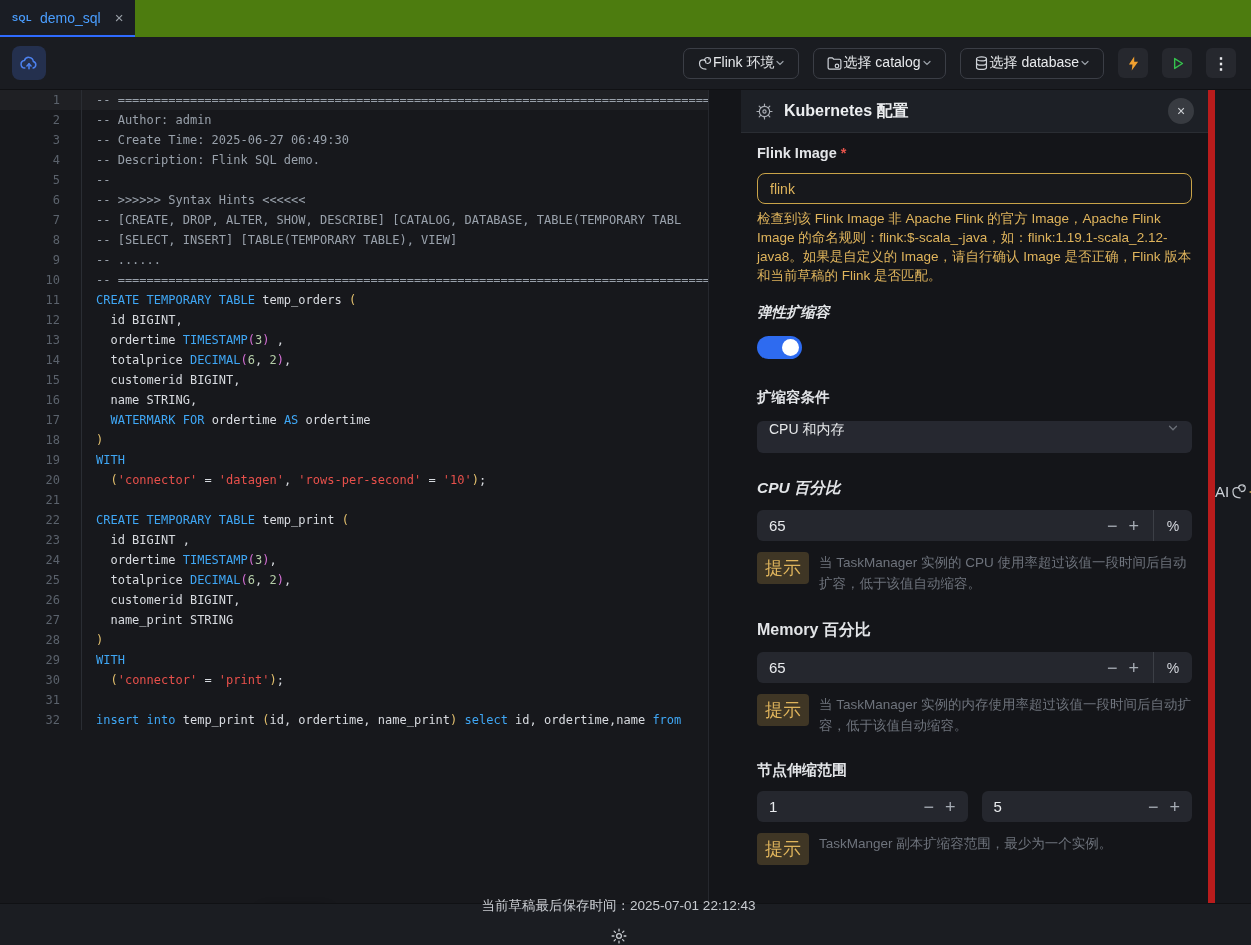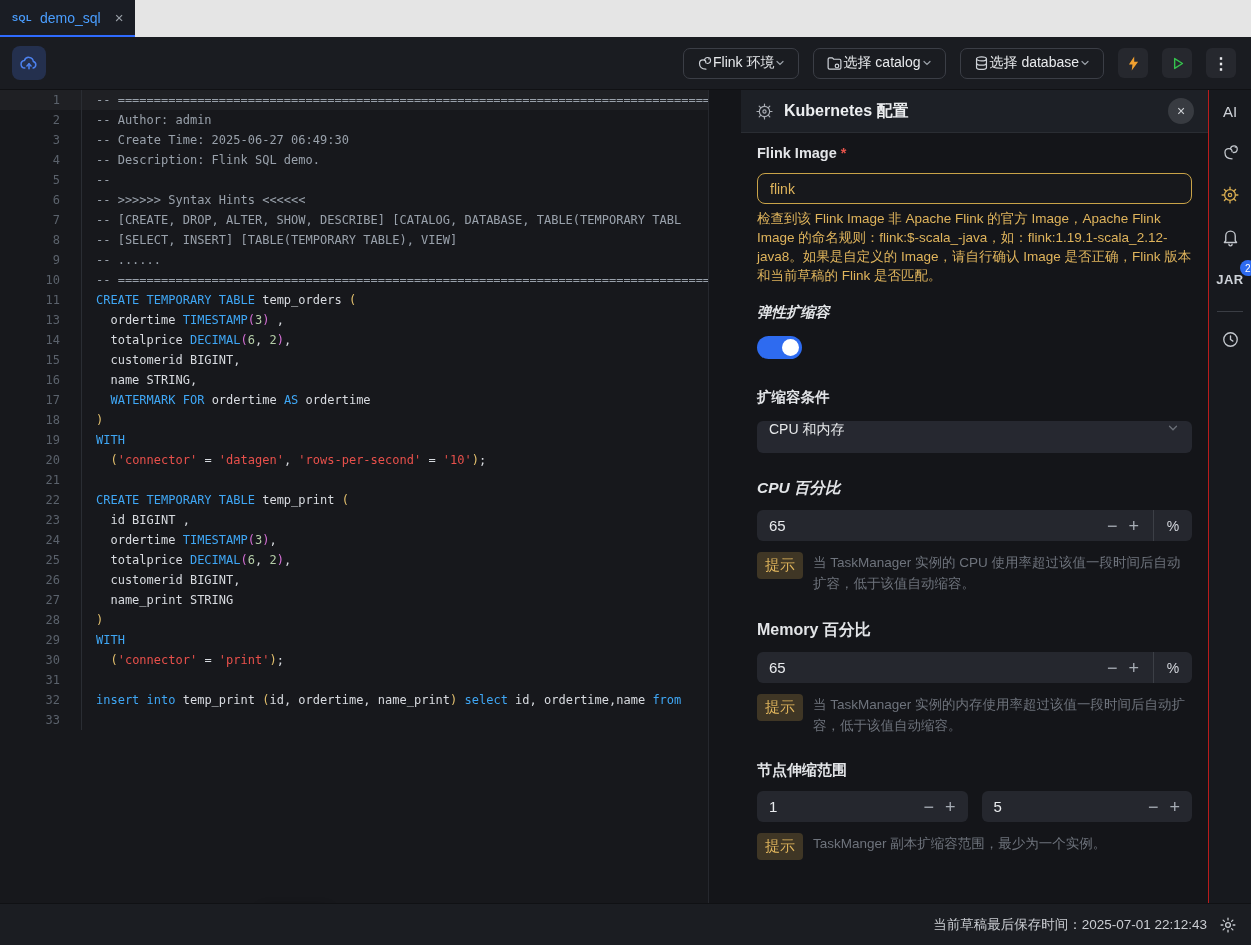--- a/index.html
+++ b/index.html
@@ -2,21 +2,21 @@
 <html><head>
 <meta charset="utf-8">
 <style>
   * { margin:0; padding:0; box-sizing:border-box; }
   html,body { width:1251px; height:945px; overflow:hidden; }
   body {
     font-family:"Liberation Sans",sans-serif;
     background:#17181c; color:#d4d7dd; position:relative;
   }
   
-  .tabbar { position:absolute; left:0; top:0; width:1251px; height:37px; background:#e5e5e5; }
+  .tabbar { position:absolute; left:0; top:0; width:1251px; height:37px; background:#4d7c0f; }
   .tab {
     position:absolute; left:0; top:0; width:135px; height:37px; background:#1a1d24;
     border-bottom:2px solid #2f6bff; display:flex; align-items:center; gap:8px; padding:0 12px;
   }
   .tab .sqlicon { color:#4a9eff; font-size:9px; font-weight:bold; letter-spacing:0.5px; }
   .tab .tabtitle { color:#4a9eff; font-size:14px; }
   .tab .tabclose { color:#9aa0a8; font-size:15px; margin-left:6px; cursor:pointer; }
   
   .toolbar {
     position:absolute; left:0; top:37px; width:1251px; height:53px; background:#1a1c21;
@@ -72,37 +72,37 @@
   .selectbox .sval { flex:1; }
   .selectbox .chev { color:#6b7078; }
   .numrow { margin-top:11px; display:flex; gap:14px; }
   .numbox { height:31px; background:#25272e; border-radius:6px; display:flex; align-items:center; flex:1; }
   .numbox .nval { padding-left:12px; font-size:15px; color:#e9ebee; flex:1; }
   .step { color:#a7adb5; font-size:18px; line-height:1; padding:0 7px; cursor:pointer; user-select:none; }
   .step.minus { padding-right:4px; }
   .unitdiv { width:1px; height:31px; background:#3c3f46; margin-left:7px; }
   .unit { width:38px; text-align:center; font-size:14px; color:#d4d7dd; }
   .hintrow { margin-top:11px; display:flex; gap:10px; align-items:flex-start; }
-  .hintbadge { background:#3f3625; color:#dfb45c; font-size:15px; padding:4px 8px; border-radius:4px; flex:0 0 auto; }
+  .hintbadge { background:#3f3625; color:#dfb45c; font-size:18px; padding:4px 8px; border-radius:4px; flex:0 0 auto; }
   .hinttext { color:#6e737c; font-size:13.5px; line-height:21px; flex:1; }
   
   .rail { position:absolute; left:1208px; top:90px; width:43px; height:813px; background:#17191e;
-    border-left:1px solid #b91c1c; display:flex; flex-direction:column; align-items:center; padding-top:13px; }
+    border-left:7px solid #b91c1c; display:flex; flex-direction:row; align-items:center; padding-top:13px; }
   .rail > * { margin-bottom:23px; }
   .rail .ai { color:#ced2d8; font-size:15px; }
   .rail .ricon { color:#c3c7cd; display:flex; cursor:pointer; }
   .rail .ricon.k8s { color:#d4a94f; }
   .jarwrap { position:relative; }
   .jar { color:#ced2d8; font-size:13px; font-weight:bold; letter-spacing:0.5px; }
   .jarbadge { position:absolute; top:-10px; right:-12px; background:#2e6bf0; color:#fff; font-size:10px;
     min-width:16px; height:16px; border-radius:8px; display:flex; align-items:center; justify-content:center; padding:0 4px; }
   .raildiv { width:26px; height:1px; background:#3a3d44; margin-bottom:18px; }
   
   .statusbar { position:absolute; left:0; bottom:0; width:1251px; height:42px; background:#1b1d22;
-    border-top:1px solid #101114; display:flex; align-items:center; justify-content:flex-end; gap:12px; padding-right:14px; }
+    border-top:1px solid #101114; display:flex; align-items:center; justify-content:flex-end; gap:12px; padding-right:14px;flex-direction:column; }
   .savetime { color:#c9ccd1; font-size:13.5px; }
   .gear { color:#c9ccd1; display:flex; cursor:pointer; }
   
   .pill { position:absolute; left:255px; top:905px; width:80px; height:34px; border-radius:17px;
     background:#1e2025; box-shadow:0 2px 8px rgba(0,0,0,0.5); display:flex; align-items:center; justify-content:center; gap:9px; }
   .pill .pdiv { width:1px; height:14px; background:#3a3d44; }
   .pill .vchev { color:#8a8f96; display:flex; cursor:pointer; }
   .pill .loc { color:#3ddc84; display:flex; cursor:pointer; }
 </style>
 </head>
@@ -177,41 +177,41 @@
       <div class="cl"><span class="ln">2</span><span class="gutpad"></span><span class="ct"><span class="tok c">-- Author: admin</span></span></div>
       <div class="cl"><span class="ln">3</span><span class="gutpad"></span><span class="ct"><span class="tok c">-- Create Time: 2025-06-27 06:49:30</span></span></div>
       <div class="cl"><span class="ln">4</span><span class="gutpad"></span><span class="ct"><span class="tok c">-- Description: Flink SQL demo.</span></span></div>
       <div class="cl"><span class="ln">5</span><span class="gutpad"></span><span class="ct"><span class="tok c">--</span></span></div>
       <div class="cl"><span class="ln">6</span><span class="gutpad"></span><span class="ct"><span class="tok c">-- &gt;&gt;&gt;&gt;&gt;&gt; Syntax Hints &lt;&lt;&lt;&lt;&lt;&lt;</span></span></div>
       <div class="cl"><span class="ln">7</span><span class="gutpad"></span><span class="ct"><span class="tok c">-- [CREATE, DROP, ALTER, SHOW, DESCRIBE] [CATALOG, DATABASE, TABLE(TEMPORARY TABL</span></span></div>
       <div class="cl"><span class="ln">8</span><span class="gutpad"></span><span class="ct"><span class="tok c">-- [SELECT, INSERT] [TABLE(TEMPORARY TABLE), VIEW]</span></span></div>
       <div class="cl"><span class="ln">9</span><span class="gutpad"></span><span class="ct"><span class="tok c">-- ......</span></span></div>
       <div class="cl"><span class="ln">10</span><span class="gutpad"></span><span class="ct"><span class="tok c">-- ==========================================================================================</span></span></div>
       <div class="cl"><span class="ln">11</span><span class="gutpad"></span><span class="ct"><span class="tok k">CREATE TEMPORARY TABLE</span><span class="tok d"> temp_orders </span><span class="tok b1">(</span></span></div>
+      <div class="cl"><span class="ln">12</span><span class="gutpad"></span><span class="ct"><span class="tok d">  id BIGINT,</span></span></div>
       <div class="cl"><span class="ln">13</span><span class="gutpad"></span><span class="ct"><span class="tok d">  ordertime </span><span class="tok k">TIMESTAMP</span><span class="tok b2">(</span><span class="tok n">3</span><span class="tok b2">)</span><span class="tok d"> ,</span></span></div>
       <div class="cl"><span class="ln">14</span><span class="gutpad"></span><span class="ct"><span class="tok d">  totalprice </span><span class="tok k">DECIMAL</span><span class="tok b2">(</span><span class="tok n">6</span><span class="tok d">, </span><span class="tok n">2</span><span class="tok b2">)</span><span class="tok d">,</span></span></div>
       <div class="cl"><span class="ln">15</span><span class="gutpad"></span><span class="ct"><span class="tok d">  customerid BIGINT,</span></span></div>
       <div class="cl"><span class="ln">16</span><span class="gutpad"></span><span class="ct"><span class="tok d">  name STRING,</span></span></div>
       <div class="cl"><span class="ln">17</span><span class="gutpad"></span><span class="ct"><span class="tok d">  </span><span class="tok k">WATERMARK</span><span class="tok d"> </span><span class="tok k">FOR</span><span class="tok d"> ordertime </span><span class="tok k">AS</span><span class="tok d"> ordertime</span></span></div>
       <div class="cl"><span class="ln">18</span><span class="gutpad"></span><span class="ct"><span class="tok b1">)</span></span></div>
       <div class="cl"><span class="ln">19</span><span class="gutpad"></span><span class="ct"><span class="tok k">WITH</span></span></div>
       <div class="cl"><span class="ln">20</span><span class="gutpad"></span><span class="ct"><span class="tok d">  </span><span class="tok b1">(</span><span class="tok s">'connector'</span><span class="tok d"> = </span><span class="tok s">'datagen'</span><span class="tok d">, </span><span class="tok s">'rows-per-second'</span><span class="tok d"> = </span><span class="tok s">'10'</span><span class="tok b1">)</span><span class="tok d">;</span></span></div>
       <div class="cl"><span class="ln">21</span><span class="gutpad"></span><span class="ct"></span></div>
       <div class="cl"><span class="ln">22</span><span class="gutpad"></span><span class="ct"><span class="tok k">CREATE TEMPORARY TABLE</span><span class="tok d"> temp_print </span><span class="tok b1">(</span></span></div>
       <div class="cl"><span class="ln">23</span><span class="gutpad"></span><span class="ct"><span class="tok d">  id BIGINT ,</span></span></div>
       <div class="cl"><span class="ln">24</span><span class="gutpad"></span><span class="ct"><span class="tok d">  ordertime </span><span class="tok k">TIMESTAMP</span><span class="tok b2">(</span><span class="tok n">3</span><span class="tok b2">)</span><span class="tok d">,</span></span></div>
       <div class="cl"><span class="ln">25</span><span class="gutpad"></span><span class="ct"><span class="tok d">  totalprice </span><span class="tok k">DECIMAL</span><span class="tok b2">(</span><span class="tok n">6</span><span class="tok d">, </span><span class="tok n">2</span><span class="tok b2">)</span><span class="tok d">,</span></span></div>
       <div class="cl"><span class="ln">26</span><span class="gutpad"></span><span class="ct"><span class="tok d">  customerid BIGINT,</span></span></div>
       <div class="cl"><span class="ln">27</span><span class="gutpad"></span><span class="ct"><span class="tok d">  name_print STRING</span></span></div>
       <div class="cl"><span class="ln">28</span><span class="gutpad"></span><span class="ct"><span class="tok b1">)</span></span></div>
       <div class="cl"><span class="ln">29</span><span class="gutpad"></span><span class="ct"><span class="tok k">WITH</span></span></div>
       <div class="cl"><span class="ln">30</span><span class="gutpad"></span><span class="ct"><span class="tok d">  </span><span class="tok b1">(</span><span class="tok s">'connector'</span><span class="tok d"> = </span><span class="tok s">'print'</span><span class="tok b1">)</span><span class="tok d">;</span></span></div>
       <div class="cl"><span class="ln">31</span><span class="gutpad"></span><span class="ct"></span></div>
       <div class="cl"><span class="ln">32</span><span class="gutpad"></span><span class="ct"><span class="tok k">insert</span><span class="tok d"> </span><span class="tok k">into</span><span class="tok d"> temp_print </span><span class="tok b1">(</span><span class="tok d">id, ordertime, name_print</span><span class="tok b1">)</span><span class="tok d"> </span><span class="tok k">select</span><span class="tok d"> id, ordertime,name </span><span class="tok k">from</span></span></div>
-      <div class="cl"><span class="ln">33</span><span class="gutpad"></span><span class="ct"></span></div>
     </div>
 </div>
 
 <div class="panel">
   <div class="phead">
     <svg width="19" height="19" viewBox="0 0 24 24" fill="none" stroke="#a9adb4" stroke-width="1.5" stroke-linecap="round">
       <circle cx="12" cy="12" r="6.5"></circle>
         <circle cx="12" cy="12" r="2"></circle>
       <path d="M12 2.5v3M12 18.5v3M2.5 12h3M18.5 12h3M5.3 5.3l2.1 2.1M16.6 16.6l2.1 2.1M18.7 5.3l-2.1 2.1M7.4 16.6l-2.1 2.1"></path>
     </svg>

